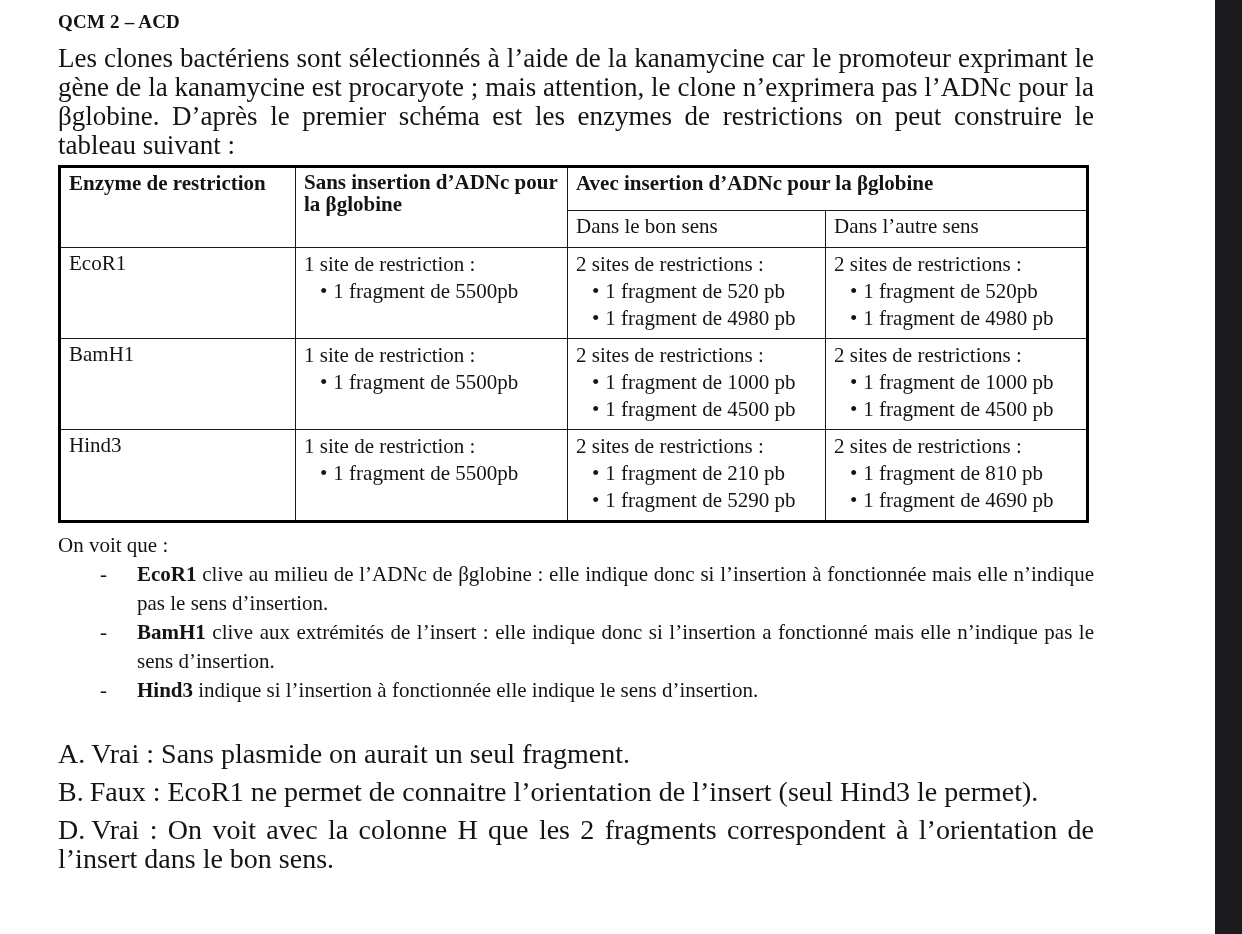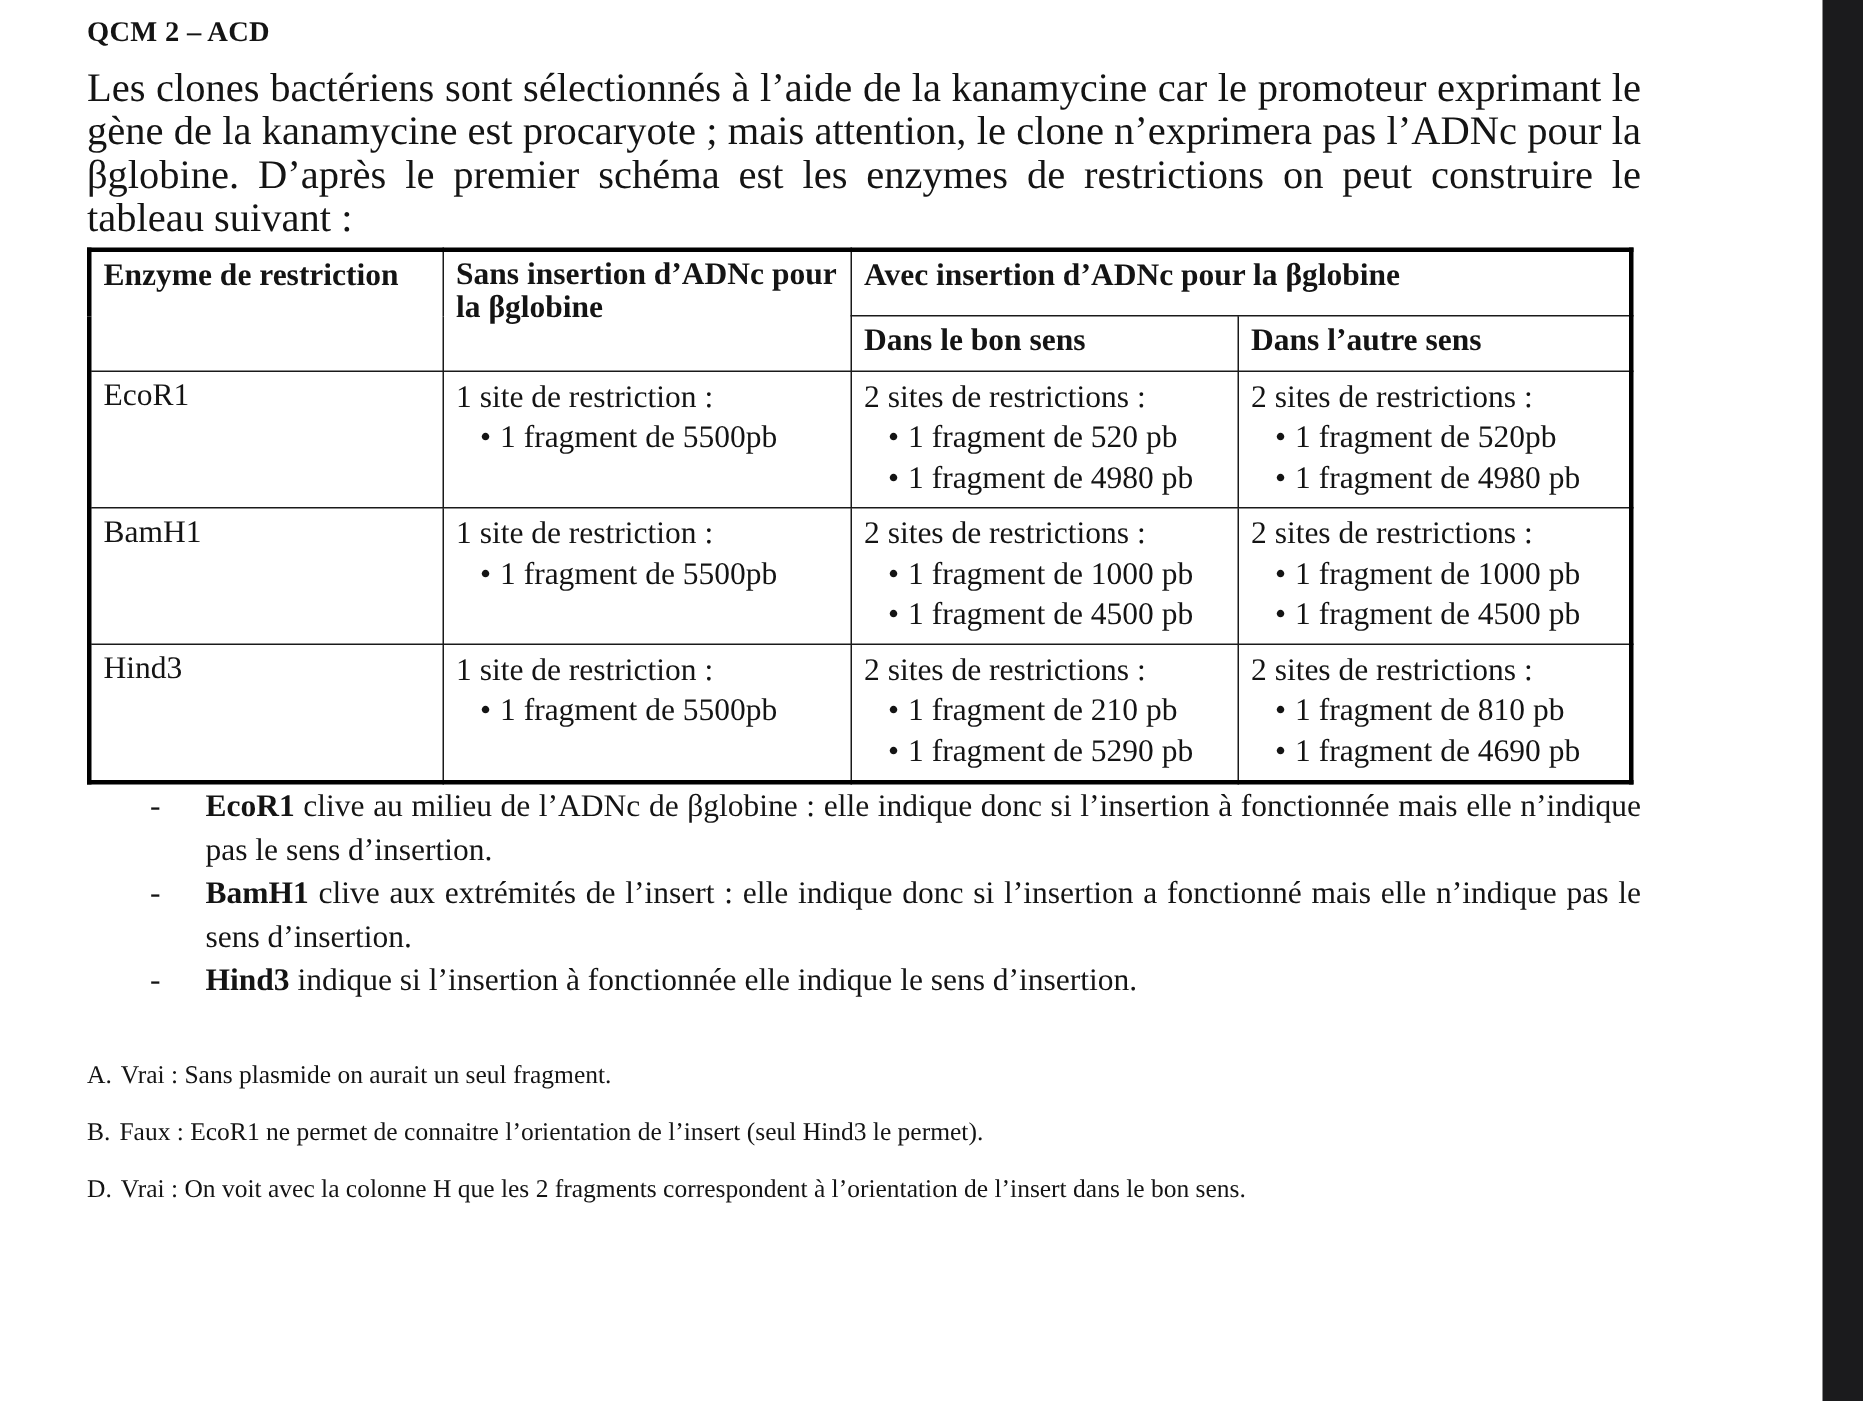--- a/index.html
+++ b/index.html
@@ -42,21 +42,21 @@
     text-align: left;
   }
   table.rtable { border: 3px solid #000; }
   col.c1 { width: 236px; }
   col.c2 { width: 272px; }
   col.c3 { width: 258px; }
   col.c4 { width: 262px; }
   th.th-enzyme { vertical-align: middle; font-weight: bold; padding-left: 10px; }
   th.th-sans { vertical-align: middle; font-weight: bold; text-align: justify; line-height: 22px; }
   th.th-avec { font-weight: bold; height: 36px; vertical-align: middle; }
-  th.th-sub { font-weight: bold; height: 30px; vertical-align: middle; }
+  th.th-sub { font-weight: normal; height: 30px; vertical-align: middle; }
   td.td-enzyme { vertical-align: middle; padding-left: 10px; height: 84px; }
   td.td-cell { line-height: 27px; }
   .cell-title { white-space: nowrap; }
   .frag { padding-left: 16px; white-space: nowrap; }
   .frag .bullet { margin-right: 6px; }
   .observ-intro {
     font-size: 21px; line-height: 29px;
     margin: 8px 0 0 0;
   }
   .obs-list { margin: 0; padding: 0; }
@@ -65,21 +65,21 @@
     margin: 0; padding-left: 79px;
     font-size: 21px; line-height: 29px;
     text-align: justify;
   }
   .obs-item .dash {
     position: absolute; left: 42px; top: 0;
   }
   .obs-item .lead { font-weight: bold; }
   .answers { margin-top: 34px; }
   .answer {
-    font-size: 17px; line-height: 29px;
+    font-size: 28px; line-height: 29px;
     text-align: justify;
     margin: 0 0 9px 0;
   }
   .answer .label { margin-right: 6px; }
 </style>
 </head>
 <body>
 
 <div class="content">
 
@@ -153,20 +153,21 @@
         </td>
         <td class="td-cell">
           <div class="cell-title">2 sites de restrictions :</div>
           <div class="frag"><span class="bullet">•</span><span>1 fragment de 810 pb</span></div>
           <div class="frag"><span class="bullet">•</span><span>1 fragment de 4690 pb</span></div>
         </td>
       </tr>
     </tbody>
   </table>
 
+  <p class="observ-intro">On voit que :</p>
 
   <div class="obs-list">
     <p class="obs-item"><span class="dash">-</span><span class="lead">EcoR1</span><span> clive au milieu de l’ADNc de βglobine : elle indique donc si l’insertion à fonctionnée mais elle n’indique pas le sens d’insertion.</span></p>
     <p class="obs-item"><span class="dash">-</span><span class="lead">BamH1</span><span> clive aux extrémités de l’insert : elle indique donc si l’insertion a fonctionné mais elle n’indique pas le sens d’insertion.</span></p>
     <p class="obs-item"><span class="dash">-</span><span class="lead">Hind3</span><span> indique si l’insertion à fonctionnée elle indique le sens d’insertion.</span></p>
   </div>
 
   <div class="answers">
     <p class="answer"><span class="label">A.</span><span>Vrai : Sans plasmide on aurait un seul fragment.</span></p>
     <p class="answer"><span class="label">B.</span><span>Faux : EcoR1 ne permet de connaitre l’orientation de l’insert (seul Hind3 le permet).</span></p>

